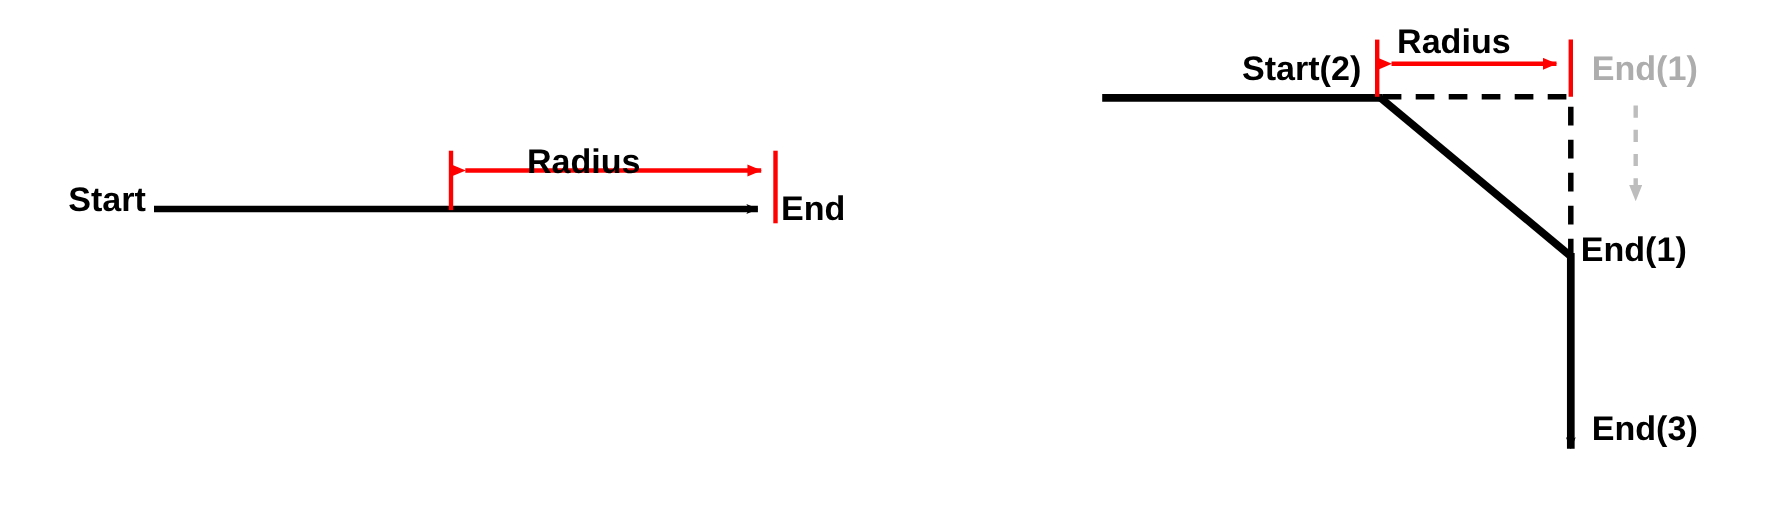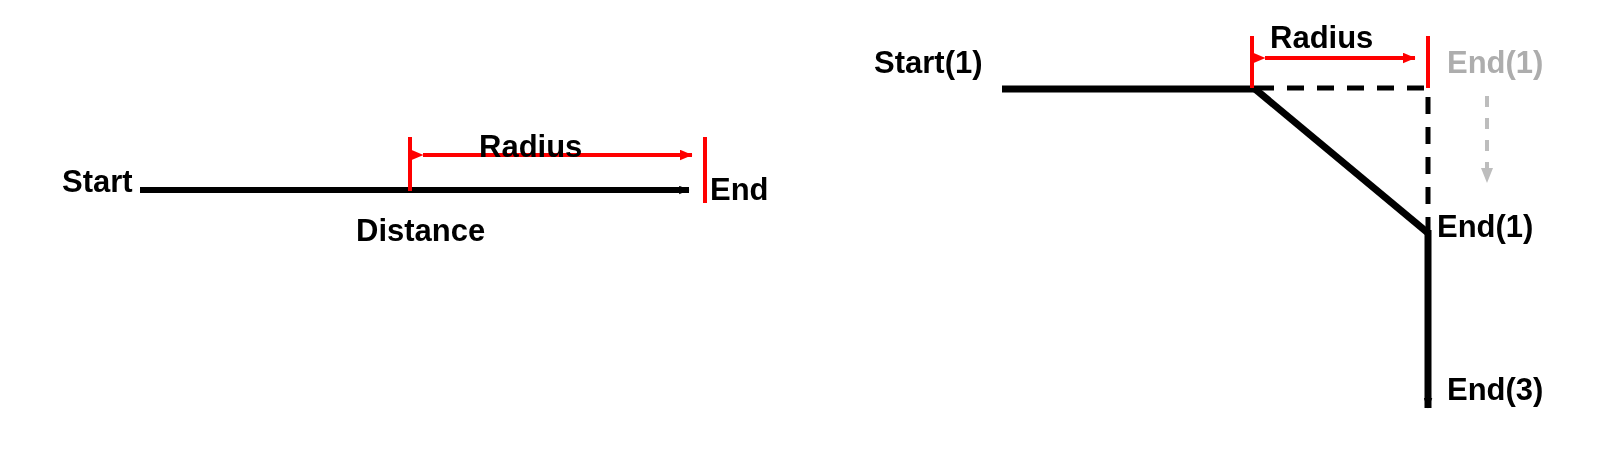--- a/index.html
+++ b/index.html
@@ -80,24 +80,23 @@
 
     <line x1="1487" y1="96" x2="1487" y2="182" stroke="#bdbdbd" stroke-width="4" stroke-dasharray="11,11" marker-end="url(#grayArrow)"></line>
   </svg>
 
   <span class="lbl lbl-27" style="left:62px; top:166px;">Start</span>
 
   <span class="lbl lbl-27" style="left:710px; top:174px;text-align:center;">End</span>
 
   <span class="lbl lbl-27" style="left:479px; top:131px;">Radius</span>
 
-  <span class="lbl lbl-27" style="left:356px; top:215px;">Distance</span>
 
-  <span class="lbl lbl-27" style="left:874px; top:47px;">Start(1)</span>
 
+  <span class="lbl lbl-27" style="left:1129px; top:47px;">Start(2)</span>
 
   <span class="lbl lbl-27" style="left:1270px; top:22px;">Radius</span>
 
   <span class="lbl lbl-27 lbl-gray" style="left:1447px; top:47px;">End(1)</span>
 
   <span class="lbl lbl-27" style="left:1437px; top:211px;">End(1)</span>
 
   <span class="lbl lbl-27" style="left:1447px; top:374px;">End(3)</span>
 
 </div>

